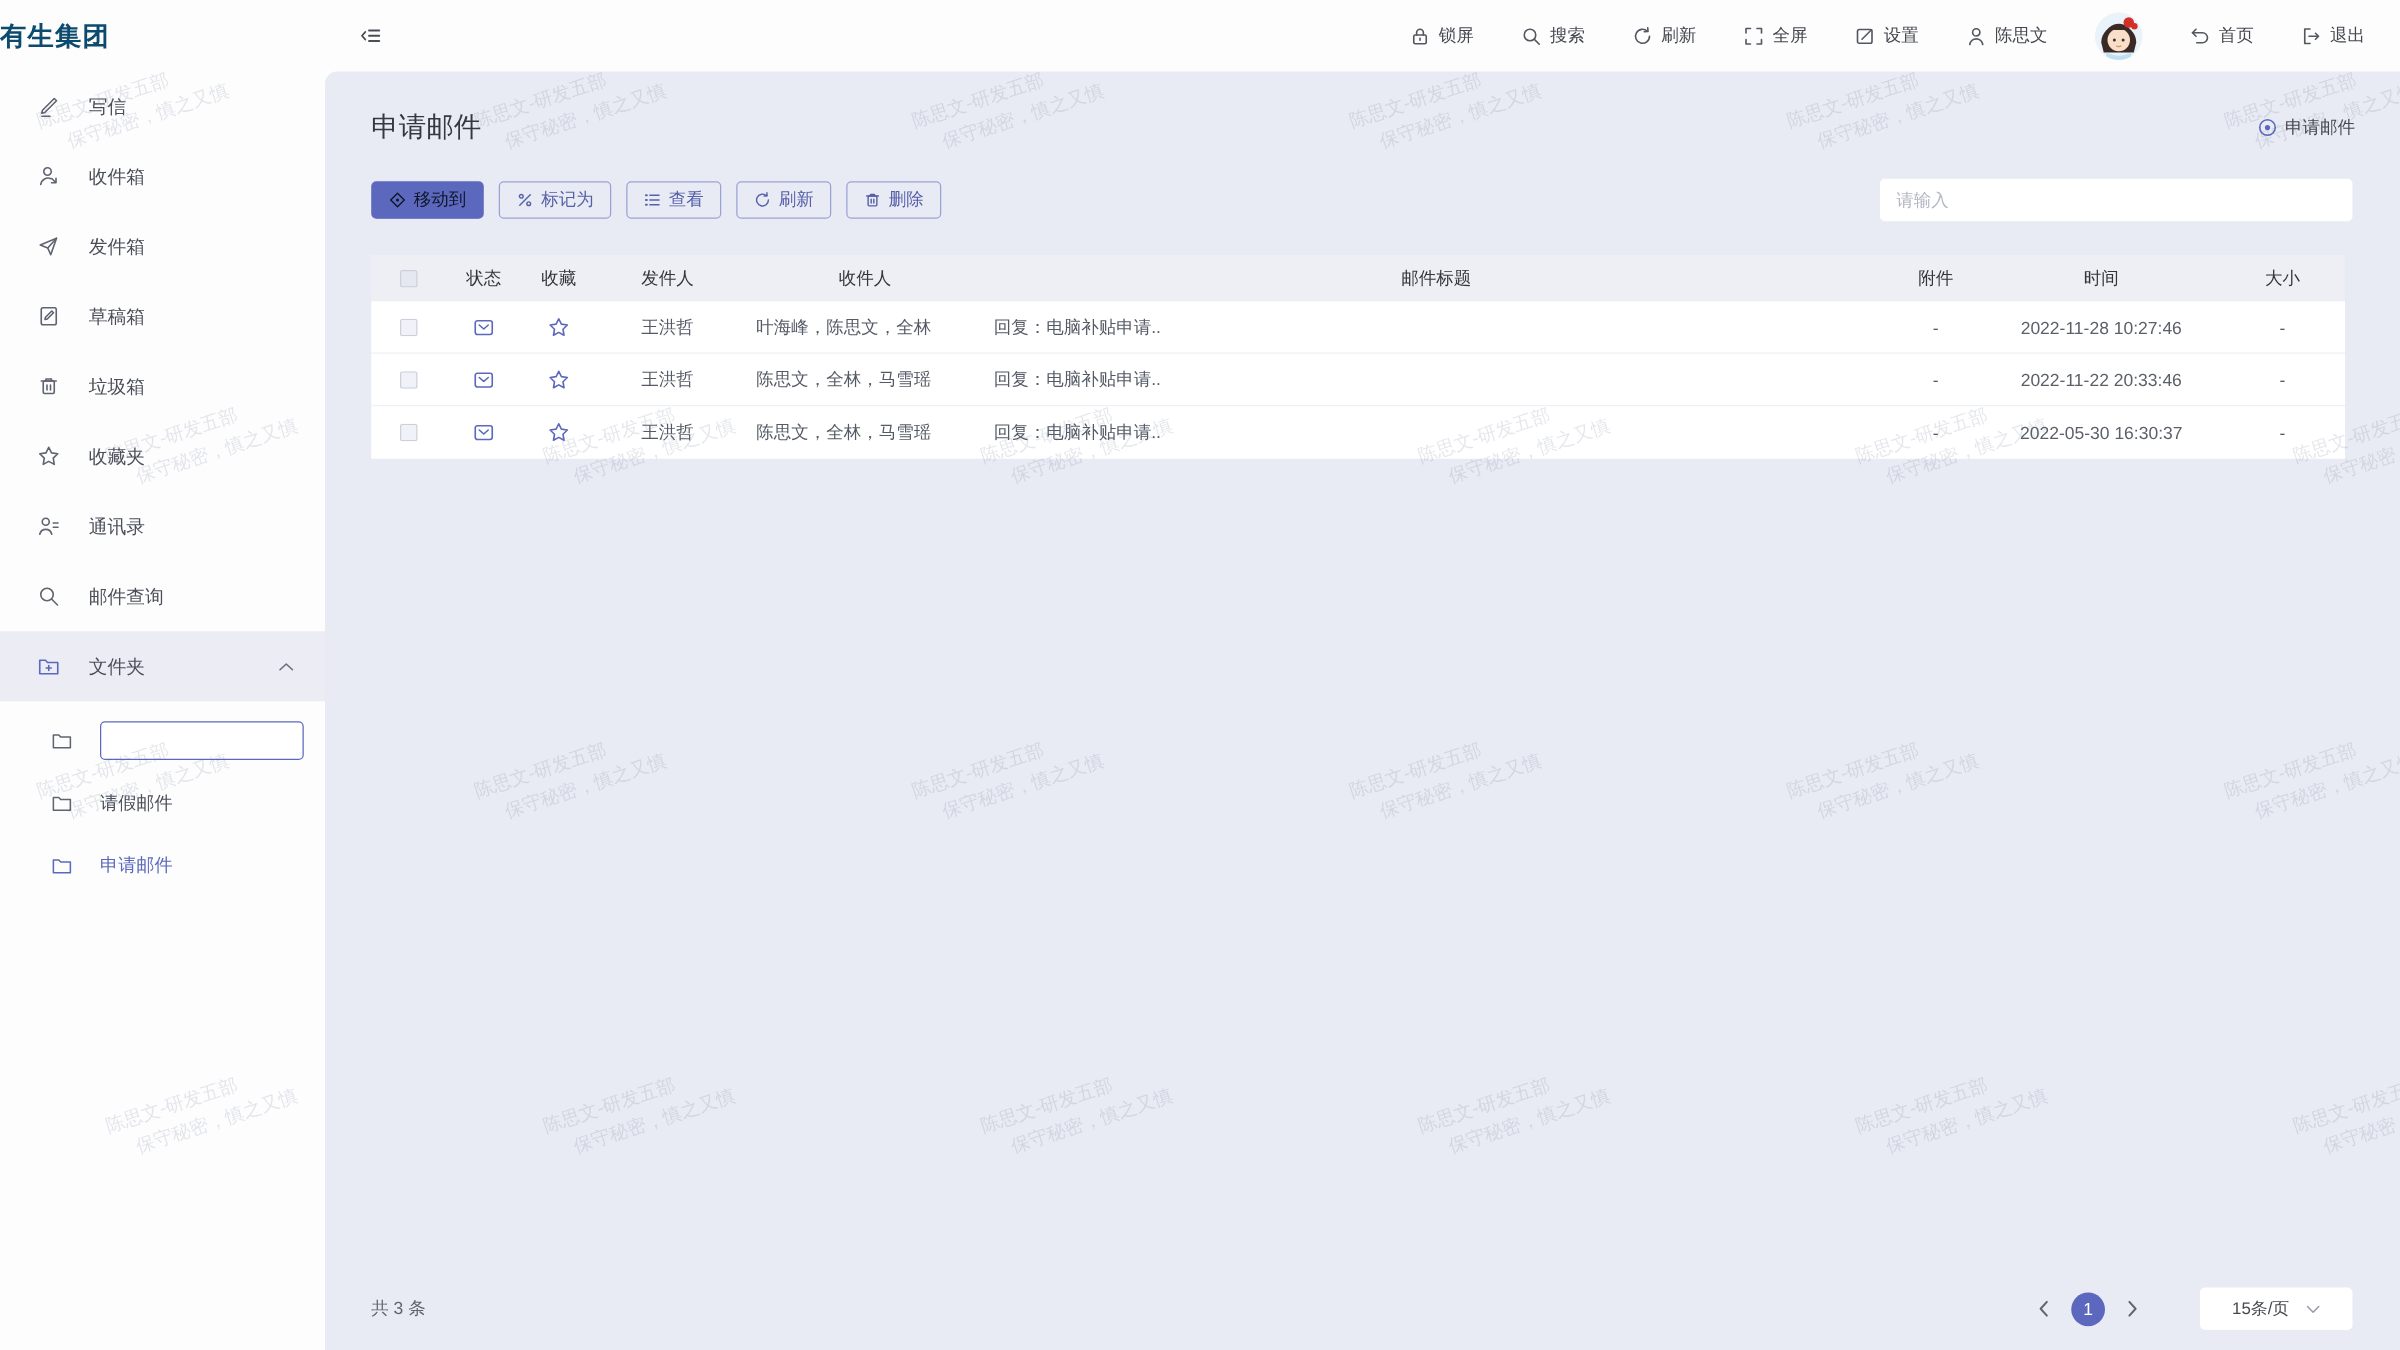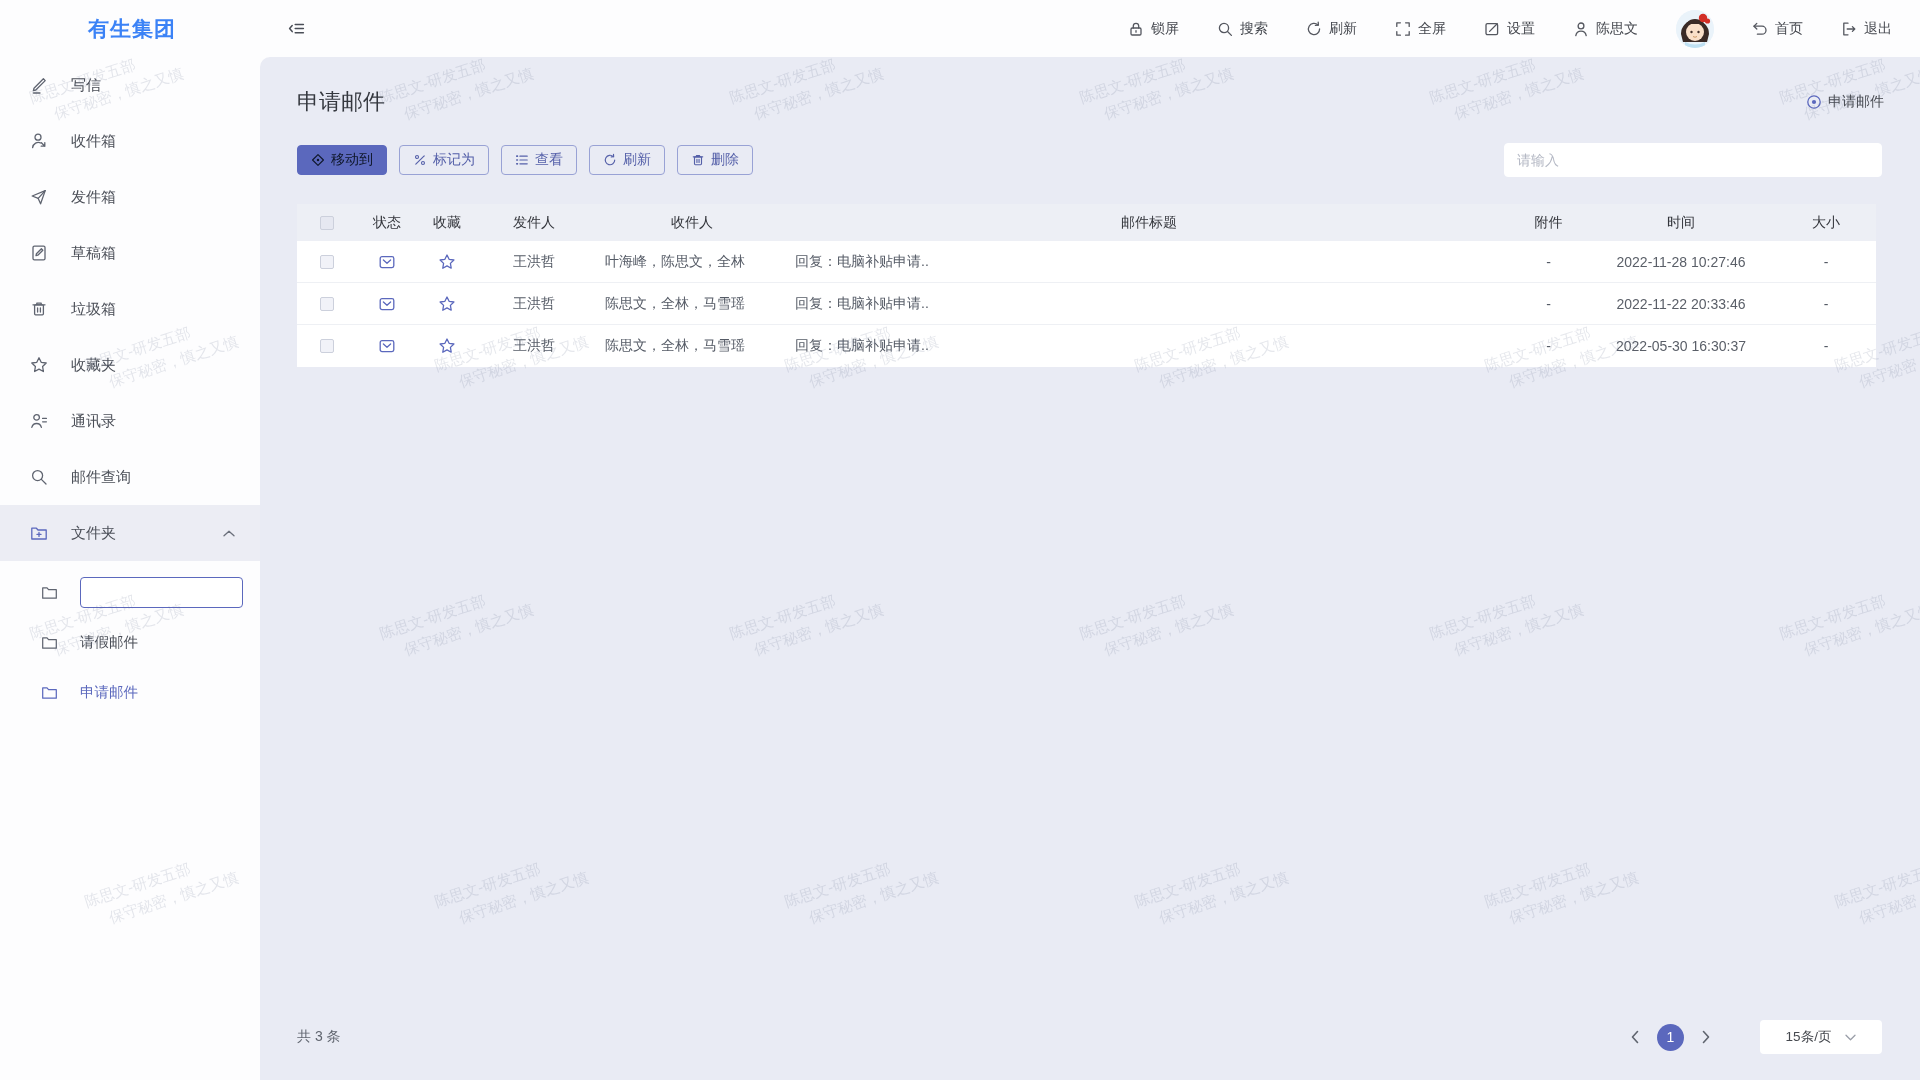--- a/index.html
+++ b/index.html
@@ -12,22 +12,22 @@
   .ic { stroke:currentColor; fill:none; stroke-width:1.3; stroke-linecap:round; stroke-linejoin:round; }
 
   
   #wm-layer { position:absolute; inset:0; z-index:60; pointer-events:none; overflow:hidden; }
   .wm { position:absolute; transform:rotate(-18deg); color:rgba(95,105,135,0.16);
         font-size:15px; line-height:1.55; white-space:nowrap; text-align:left; }
   .wm div:last-child { margin-left:18px; }
 
   
   .sidebar { position:absolute; left:0; top:0; width:260px; height:1080px; background:#fdfdfe; z-index:5; }
-  .logo { height:57px; display:flex; align-items:center; padding-left:88px;
-          font-size:21px; font-weight:bold; color:#3b82f6; letter-spacing:1px; }
+  .logo { height:57px; display:flex; align-items:center; 
+          font-size:21px; font-weight:bold; color:#0c4a6e; letter-spacing:1px; }
   .side-item { height:56px; display:flex; align-items:center; padding-left:30px; gap:23px;
                font-size:15px; color:#4a4e57; cursor:pointer; position:relative; }
   .side-item .sic { color:#5f6470; }
   .side-item.active-row { background:#ecedf4; }
   .side-item.active-row .sic { color:#5b68bd; }
   .side-item .chev { position:absolute; right:25px; color:#6a6f7a; }
   .folder-kids { padding-top:6px; }
   .kid { height:50px; display:flex; align-items:center; padding-left:41px; gap:22px;
          font-size:14.5px; color:#4a4e57; cursor:pointer; }
   .kid .sic { color:#5f6470; }
@@ -78,21 +78,21 @@
   .cell { display:flex; align-items:center; justify-content:center; overflow:hidden; white-space:nowrap; }
   .cell.left { justify-content:flex-start; }
   .cell.pad36 { padding-left:36px; }
   .cell.pad8 { padding-left:8px; }
   .checkbox { width:14px; height:14px; border:1px solid #ccd0dc; border-radius:2px; background:#f1f2f8; cursor:pointer; }
   .thead .checkbox { background:#e6e8f1; }
   .stat-ic, .star-ic { color:#5b68bd; }
   .time-cell { color:#5a5f68; }
 
   
-  .content-footer { position:absolute; left:37px; right:38px; bottom:26px;
+  .content-footer { position:absolute; left:37px; right:38px; bottom:16px;
                     display:flex; align-items:center; }
   .total-count { font-size:14px; color:#5f646e; }
   .pager { margin-left:auto; display:flex; align-items:center; gap:8px; }
   .pg-arrow { width:28px; height:28px; display:flex; align-items:center; justify-content:center;
               color:#5f646e; cursor:pointer; }
   .pg-num { width:27px; height:27px; border-radius:50%; background:#5b68bd; color:#fff;
             display:flex; align-items:center; justify-content:center; font-size:14px; cursor:pointer; }
   .page-size { margin-left:32px; width:122px; height:34px; background:#fff; border-radius:4px;
                display:flex; align-items:center; justify-content:center; gap:14px;
                font-size:13.5px; color:#46494f; cursor:pointer; }

